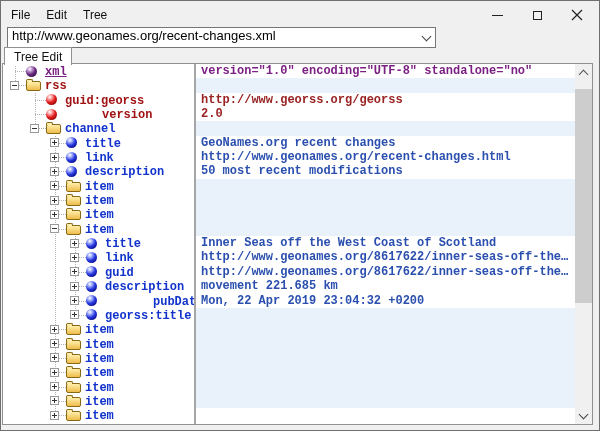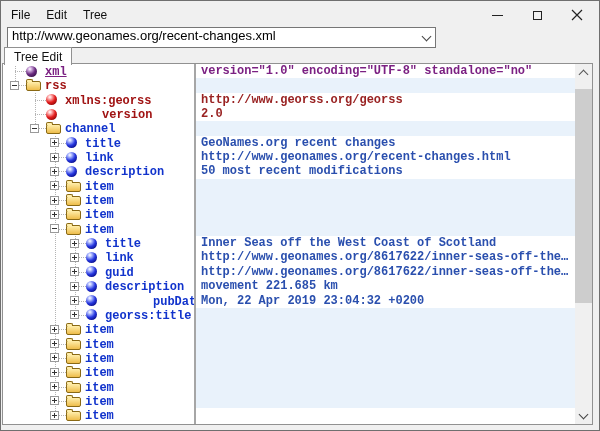--- a/index.html
+++ b/index.html
@@ -128,21 +128,21 @@
         </div>
         <div class="trow">
           <span class="tstub" style="left: 12px; width: 13px;"></span>
           <span class="exp minus" style="left: 7px;"></span>
           <span class="folder" style="left: 23px;"></span>
           <span class="tlabel c-red" style="left: 42px;">rss</span>
         </div>
         <div class="trow">
           <span class="tstub" style="left: 32px; width: 13px;"></span>
           <span class="ball ball-red" style="left: 43px;"></span>
-          <span class="tlabel c-red" style="left: 62px;">xmlns:georss</span>
+          <span class="tlabel c-red" style="left: 62px;">guid:georss</span>
         </div>
         <div class="trow">
           <span class="tstub" style="left: 32px; width: 13px;"></span>
           <span class="ball ball-red" style="left: 43px;"></span>
           <span class="tlabel c-red" style="left: 62px; margin-left: 37px;">version</span>
         </div>
         <div class="trow">
           <span class="tstub" style="left: 32px; width: 13px;"></span>
           <span class="exp minus" style="left: 27px;"></span>
           <span class="folder" style="left: 43px;"></span>

